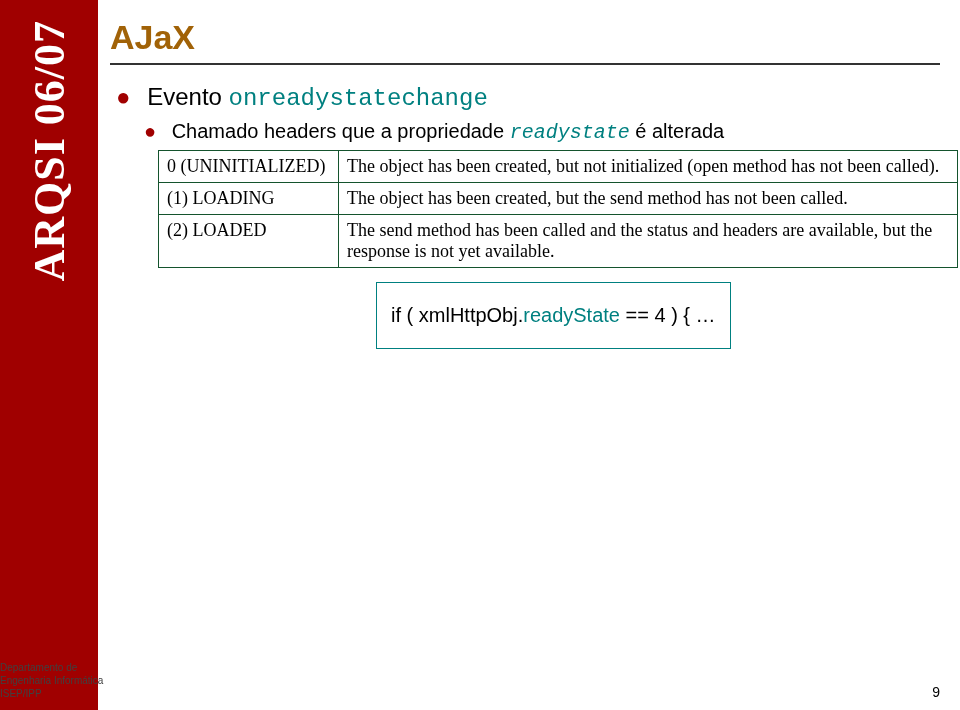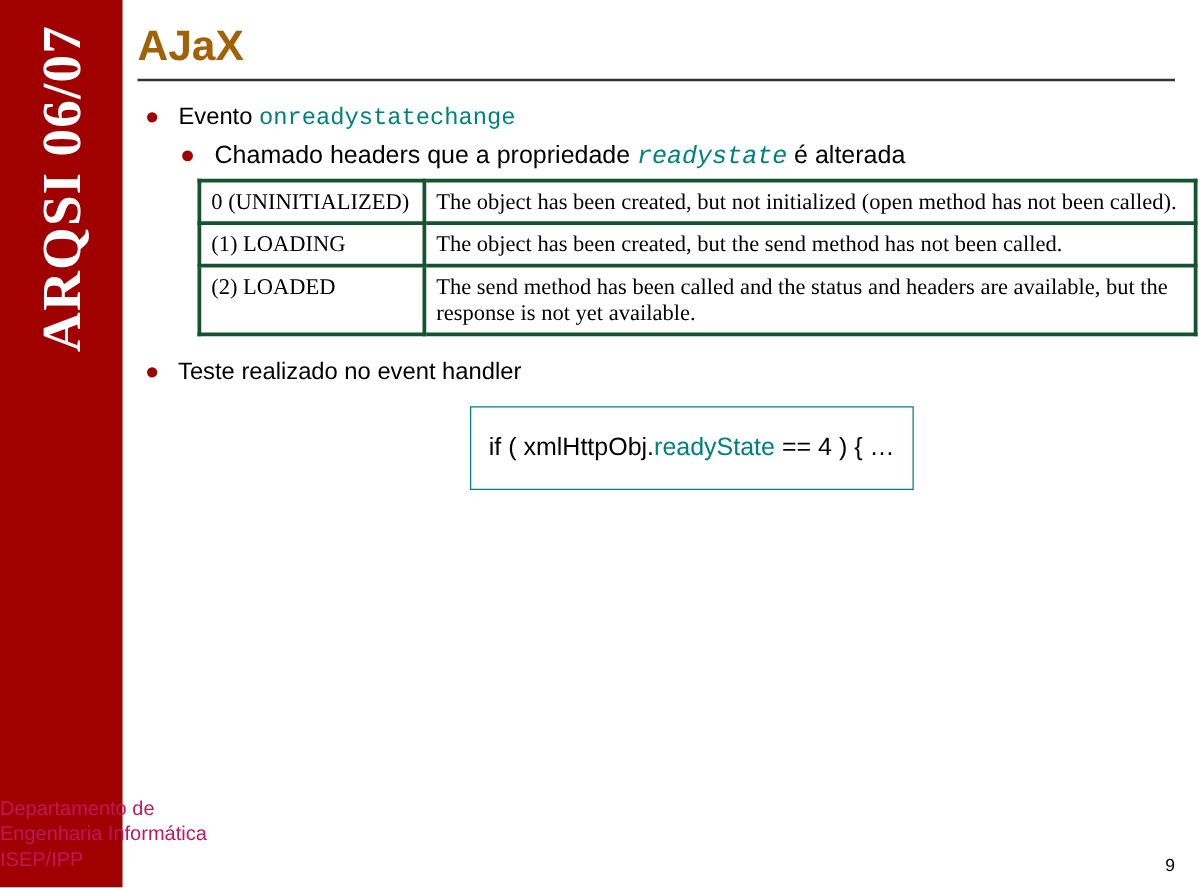--- a/index.html
+++ b/index.html
@@ -3,33 +3,33 @@
 <meta charset="utf-8">
 <style>
 * { margin: 0; padding: 0; box-sizing: border-box; }
 body { width: 960px; height: 710px; font-family: Arial, sans-serif; background: #fff; position: relative; overflow: hidden; }
 .left-band { position: absolute; left: 0; top: 0; width: 98px; height: 710px; background: #a00000; display: flex; align-items: flex-start; justify-content: center; }
 .left-band-text { color: #fff; font-size: 44px; font-weight: bold; font-family: "Times New Roman", serif; writing-mode: vertical-rl; transform: rotate(180deg); margin-top: 20px; letter-spacing: 1px; }
 .content { position: absolute; left: 110px; top: 0; right: 20px; padding-top: 18px; }
 .title { color: #a16207; font-size: 34px; font-weight: bold; font-family: Arial, sans-serif; margin-bottom: 6px; }
 .title-rule { border: none; border-top: 2px solid #333; margin-bottom: 18px; }
 .bullets { margin-left: 6px; }
-.b1 { font-size: 19px; color: #000; margin-bottom: 8px; }
+.b1 { font-size: 24px; color: #000; margin-bottom: 8px; }
 .b1 .dot { color: #a00000; margin-right: 10px; }
 .mono { font-family: "Courier New", monospace; }
 .teal { color: #008080; }
 .b2 { font-size: 20px; color: #000; margin-left: 28px; margin-bottom: 4px; }
 .b2 .dot { color: #a00000; margin-right: 10px; }
 .codebox { border: 1px solid #008080; padding: 6px 14px; margin: 10px 0 12px 300px; display: inline-block; font-family: Arial, sans-serif; font-size: 20px; }
 .codebox .teal { color: #008080; }
 .table { border-collapse: collapse; margin: 6px 0 6px 42px; width: 800px; }
-.table td { border: 3px solid #14532d; padding: 5px 8px; font-family: "Times New Roman", serif; font-size: 18px; vertical-align: top; }
+.table td { border: 1px solid #14532d; padding: 5px 8px; font-family: "Times New Roman", serif; font-size: 18px; vertical-align: top; }
 .table td.state { width: 180px; }
 .footer-box { border: 1px solid #008080; padding: 21px 14px; margin: 8px 0 0 260px; display: inline-block; font-size: 20px; font-family: Arial, sans-serif; }
-.bottom-left { position: absolute; left: 0; bottom: 10px; font-size: 16px; color: #be185d; line-height: 1.3; }
+.bottom-left { position: absolute; left: 0; bottom: 10px; font-size: 10px; color: #404040; line-height: 1.3; }
 .bottom-right { position: absolute; right: 20px; bottom: 10px; font-size: 14px; color: #000; }
 </style>
 </head>
 <body>
 
 <div class="left-band">
   <div class="left-band-text">ARQSI 06/07</div>
 </div>
 
 <div class="content">
@@ -61,24 +61,20 @@
             <td class="state">(1) LOADING</td>
             <td>The object has been created, but the send method has not been called.</td>
           </tr>
         <tr>
             <td class="state">(2) LOADED</td>
             <td>The send method has been called and the status and headers are available, but the response is not yet available.</td>
           </tr>
       </tbody>
     </table>
 
-    <div class="b1" style="margin-top:18px">
-      <span class="dot">●</span>
-      <span>Teste realizado no event handler</span>
-    </div>
 
     <div class="footer-box">
       <span>if ( xmlHttpObj.</span><span class="teal">readyState</span><span> == 4 ) { …</span>
     </div>
   </div>
 </div>
 
 <div class="bottom-left">
   <div>Departamento de</div>
   <div style="font-weight:normal">Engenharia Informática</div>

